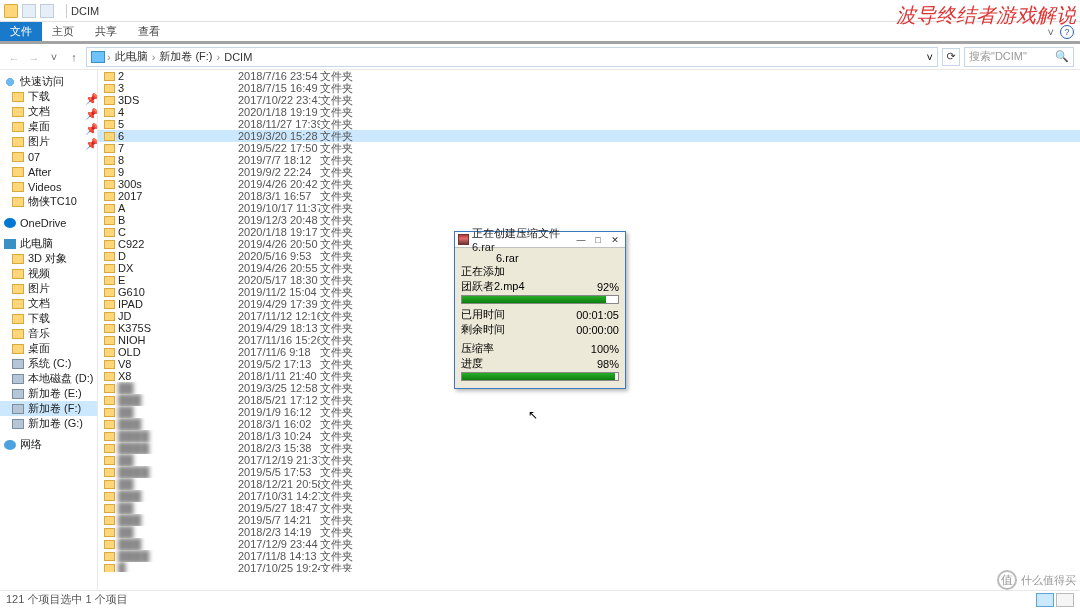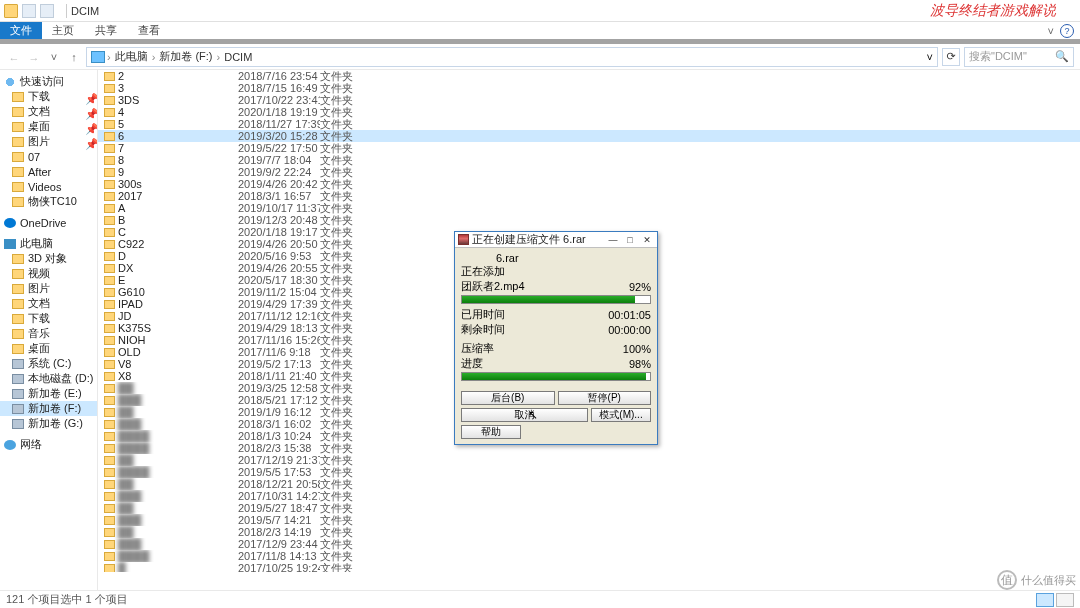--- a/index.html
+++ b/index.html
@@ -7,21 +7,21 @@
 
 
 .titlebar { height: 22px; background: #fff; border-bottom: 1px solid #e0e0e0; display: flex; align-items: center; padding: 0 4px; }
 .titlebar .folder-icon { width: 14px; height: 14px; background: #ffd67a; border: 1px solid #d9a93a; border-radius: 1px; margin-right: 4px; }
 .titlebar .qat { display: flex; gap: 4px; margin-right: 8px; }
 .titlebar .qat-item { width: 14px; height: 14px; background: #e6eef7; border: 1px solid #c0cddb; }
 .titlebar .sep { width: 1px; height: 14px; background: #ccc; margin: 0 4px; }
 .titlebar .title { color: #333; }
 
 
-.ribbon { height: 22px; display: flex; align-items: stretch; border-bottom: 5px solid #a3a3a3; }
+.ribbon { height: 22px; display: flex; align-items: stretch; border-bottom: 3px solid #a3a3a3; }
 .ribbon .tab-file { background: #1979ca; color: #fff; padding: 0 10px; display: flex; align-items: center; }
 .ribbon .tab { padding: 0 10px; display: flex; align-items: center; color: #444; border-right: 1px solid transparent; cursor: default; }
 .ribbon .right { margin-left: auto; display: flex; align-items: center; padding-right: 6px; gap: 6px; color: #666; }
 .help-icon { width: 14px; height: 14px; border-radius: 50%; border: 1px solid #2a5db0; color: #2a5db0; font-size: 9px; display: flex; align-items: center; justify-content: center; }
 
 
 .navbar { height: 26px; background: #fff; display: flex; align-items: center; padding: 0 6px; gap: 4px; border-bottom: 1px solid #e9e9e9; }
 .nav-btn { width: 16px; height: 16px; display: flex; align-items: center; justify-content: center; color: #666; }
 .nav-btn.disabled { color: #bbb; }
 .breadcrumb { flex: 1; height: 20px; border: 1px solid #c7d6e8; background: #fff; display: flex; align-items: center; padding: 0 4px; gap: 2px; }
@@ -67,35 +67,35 @@
 .fico { width: 11px; height: 9px; background: #ffd67a; border: 1px solid #d9a93a; flex-shrink: 0; }
 .row .blur { filter: blur(2px); color:#888; }
 
 
 .statusbar { position: absolute; bottom: 0; left: 0; right: 0; height: 18px; border-top: 1px solid #e9e9e9; display: flex; align-items: center; padding: 0 6px; color: #555; background: #fff; }
 .statusbar .right { margin-left: auto; display:flex; gap:2px; }
 .view-btn { width: 18px; height: 14px; border: 1px solid #bbb; background: #f5f5f5; }
 .view-btn.active { background: #cce8ff; border-color: #5aa2de; }
 
 
-.dialog { position: absolute; left: 454px; top: 231px; width: 204px; border: 1px solid #3a7bbf; background: #ece9d8; box-shadow: 2px 2px 4px rgba(0,0,0,0.3); font-size: 10px; }
+.dialog { position: absolute; left: 454px; top: 231px; width: 172px; border: 1px solid #3a7bbf; background: #ece9d8; box-shadow: 2px 2px 4px rgba(0,0,0,0.3); font-size: 10px; }
 .dialog .dlg-title { height: 16px; background: #fff; border-bottom: 1px solid #c0c0c0; display: flex; align-items: center; padding: 0 3px; gap: 3px; }
 .dlg-title .arch-ico { width: 11px; height: 11px; background: linear-gradient(#b13838,#e06a6a 40%,#6a3838); border: 1px solid #7a2e2e; }
 .dlg-title .t { flex: 1; color: #222; }
 .dlg-title .winbtn { width: 14px; height: 12px; display: flex; align-items: center; justify-content: center; font-size: 9px; color: #333; }
 .dialog .dlg-body { padding: 4px 6px; background: #ece9d8; }
 .dlg-body .fn { color: #000; margin-left: 35px; }
 .dlg-body .lbl { color: #000; }
 .dlg-row { display: flex; justify-content: space-between; align-items: center; }
 .pbar { height: 9px; border: 1px solid #888; background: #fff; margin: 1px 0 3px; position: relative; }
 .pbar .fill { position: absolute; left: 0; top: 0; bottom: 0; background: linear-gradient(#2aad2a,#0c7f0c); }
 .dlg-btns { display: flex; flex-wrap: wrap; gap: 3px; padding: 3px 6px 5px; background: #ece9d8; }
 .dlg-btn { flex: 1 1 45%; height: 14px; border: 1px solid #7a7a7a; background: linear-gradient(#fff,#e3e3e3); display: flex; align-items: center; justify-content: center; color: #000; font-size: 10px; min-width: 60px; }
 
-.watermark { position: absolute; right: 24px; top: 2px; color: #d33; font-size: 14px; font-style: italic; text-shadow: 0 0 1px #fff; }
+.watermark { position: absolute; right: 4px; top: 2px; color: #d33; font-size: 20px; font-style: italic; text-shadow: 0 0 1px #fff; }
 .wm2 { position: absolute; right: 4px; bottom: 18px; display:flex; align-items:center; gap:4px; color:#999; font-size:14px; }
 .wm2 .badge { width:20px;height:20px;border:2px solid #bbb;border-radius:50%; display:flex;align-items:center;justify-content:center;font-size:12px;}
 
 .cursor { position:absolute; left:528px; top:408px; font-size:12px; color:#000; pointer-events:none; }
 </style>
 </head>
 <body>
 
 <div class="titlebar">
   <span class="folder-icon"></span>
@@ -304,21 +304,21 @@
             <span>7</span>
           </div>
           <div class="cell date">2019/5/22 17:50</div>
           <div class="cell type">文件夹</div>
         </div>
         <div class="row">
           <div class="cell name">
             <span class="fico"></span>
             <span>8</span>
           </div>
-          <div class="cell date">2019/7/7 18:04</div>
+          <div class="cell date">2019/7/7 18:12</div>
           <div class="cell type">文件夹</div>
         </div>
         <div class="row">
           <div class="cell name">
             <span class="fico"></span>
             <span>9</span>
           </div>
           <div class="cell date">2019/9/2 22:24</div>
           <div class="cell type">文件夹</div>
         </div>
@@ -631,27 +631,20 @@
         <span>100%</span>
       </div>
     <div class="dlg-row">
         <span>进度</span>
         <span>98%</span>
       </div>
     <div class="pbar">
         <div class="fill" style="width:98%"></div>
       </div>
   </div>
-  <div class="dlg-btns">
-    <div class="dlg-btn">后台(B)</div>
-    <div class="dlg-btn">暂停(P)</div>
-    <div class="dlg-btn">取消</div>
-    <div class="dlg-btn" style="flex:0 1 30%">模式(M)...</div>
-    <div class="dlg-btn" style="flex:0 1 30%">帮助</div>
-  </div>
 </div>
 
 <div class="watermark">波导终结者游戏解说</div>
 <div class="wm2">
   <span class="badge">值</span>
   <span>什么值得买</span>
 </div>
 <div class="cursor">↖</div>
 
 </body></html>

